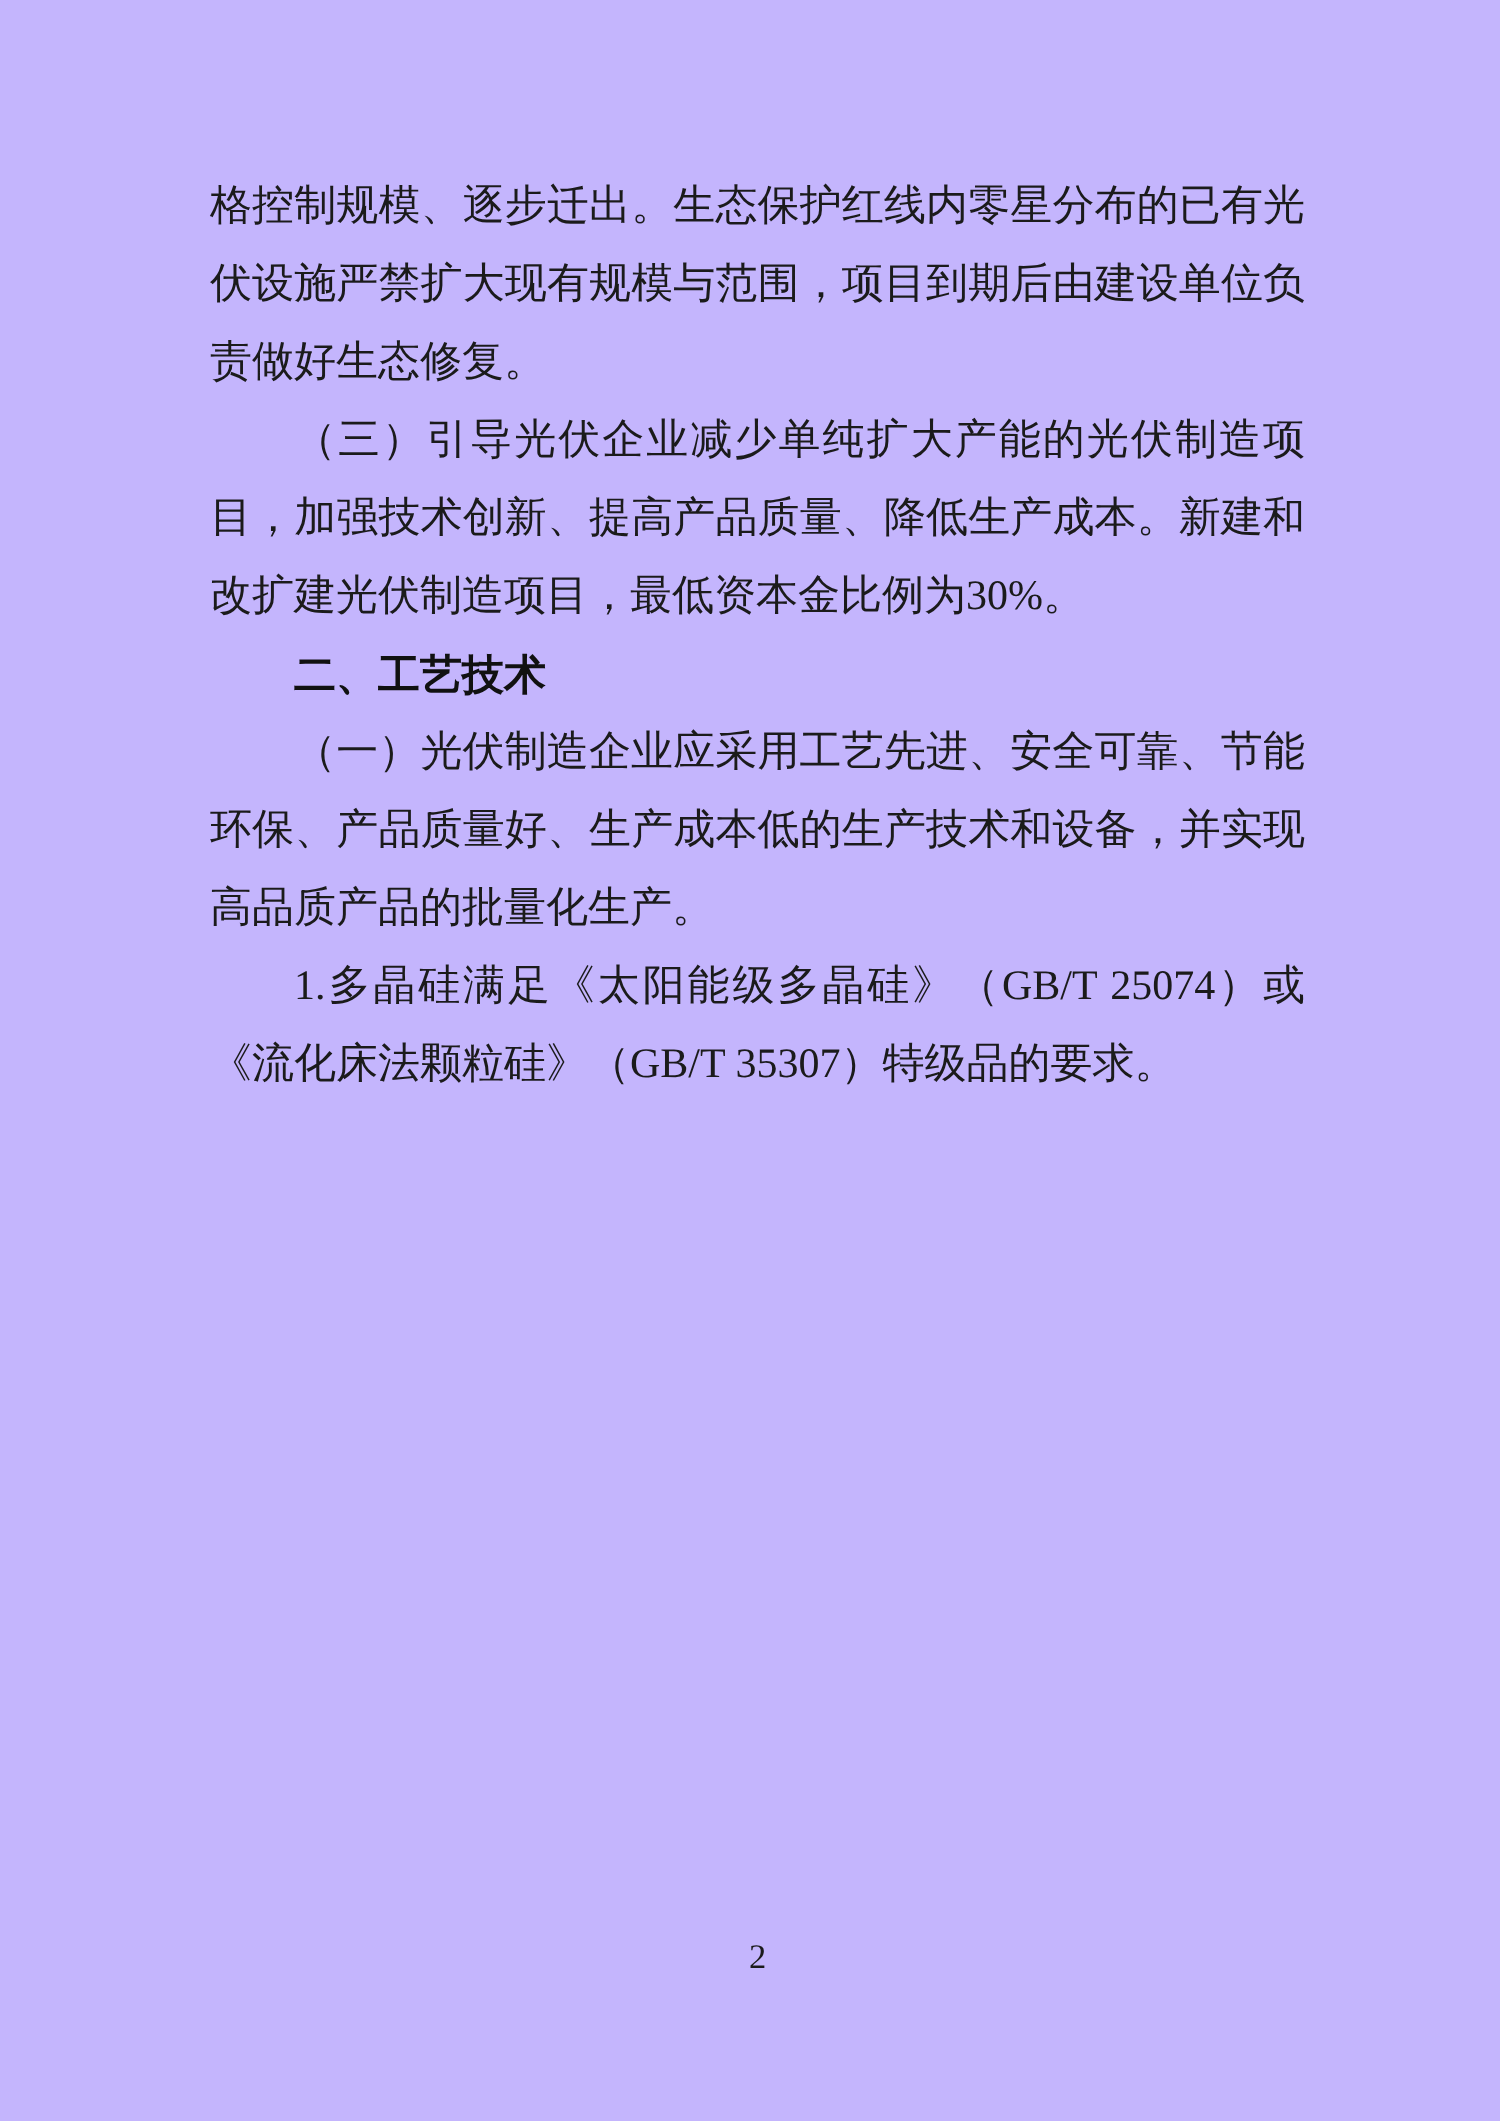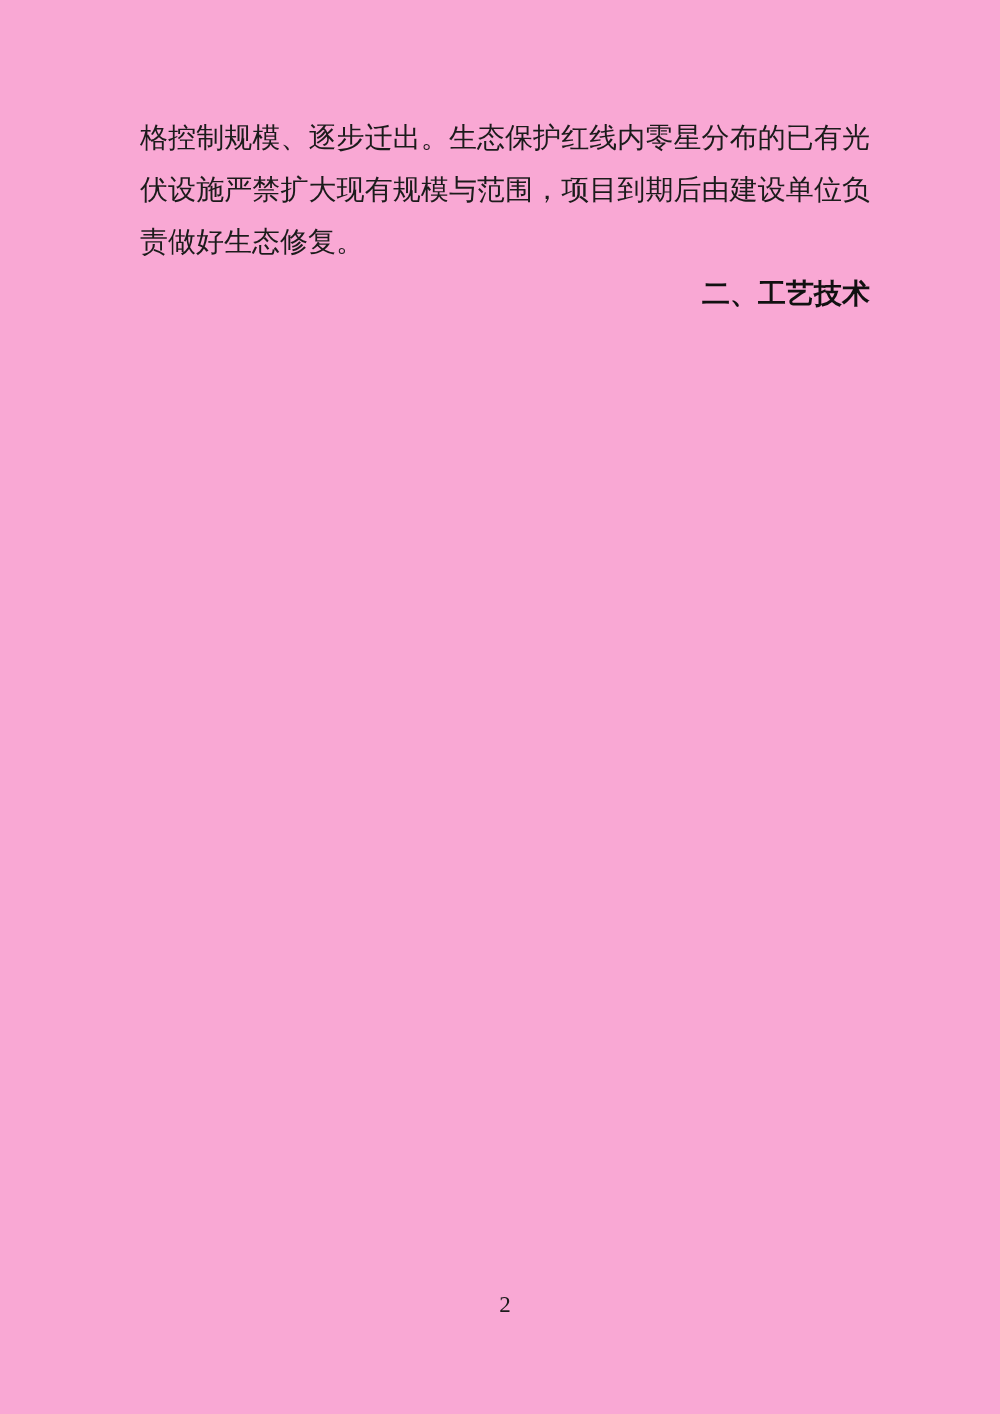--- a/index.html
+++ b/index.html
@@ -9,21 +9,21 @@
   }
   body {
     width: 1000px;
     height: 1414px;
     font-family: "Liberation Serif", "DejaVu Serif", serif;
   }
   .page {
     position: relative;
     width: 1000px;
     height: 1414px;
-    background: #f9a8d4;
+    background: #c4b5fd;
     overflow: hidden;
     color: #1b1b1b;
   }
   .content {
     position: absolute;
     left: 140px;
     top: 112px;
     width: 730px;
     font-size: 28px;
     line-height: 52px;
@@ -38,39 +38,42 @@
     text-indent: 2em;
   }
   .par.continuation {
     text-indent: 0;
   }
   .heading {
     font-size: 28px;
     line-height: 52px;
     font-weight: bold;
     text-indent: 2em;
-    text-align: right;
+    text-align: left;
     font-family: "Liberation Sans", "DejaVu Sans", sans-serif;
     color: #111111;
   }
   .footer {
     position: absolute;
     left: 140px;
     top: 1288px;
     width: 730px;
     text-align: center;
     font-size: 23px;
     line-height: 34px;
     color: #1b1b1b;
   }
 </style>
 </head>
 <body>
 
 <div class="page">
   <div class="content">
     <p class="par continuation">格控制规模、逐步迁出。生态保护红线内零星分布的已有光伏设施严禁扩大现有规模与范围，项目到期后由建设单位负责做好生态修复。</p>
+    <p class="par">（三）引导光伏企业减少单纯扩大产能的光伏制造项目，加强技术创新、提高产品质量、降低生产成本。新建和改扩建光伏制造项目，最低资本金比例为30%。</p>
     <h2 class="heading">二、工艺技术</h2>
+    <p class="par">（一）光伏制造企业应采用工艺先进、安全可靠、节能环保、产品质量好、生产成本低的生产技术和设备，并实现高品质产品的批量化生产。</p>
+    <p class="par">1.多晶硅满足《太阳能级多晶硅》（GB/T 25074）或《流化床法颗粒硅》（GB/T 35307）特级品的要求。</p>
   </div>
   <div class="footer">
     <span>2</span>
   </div>
 </div>
 
 </body></html>

